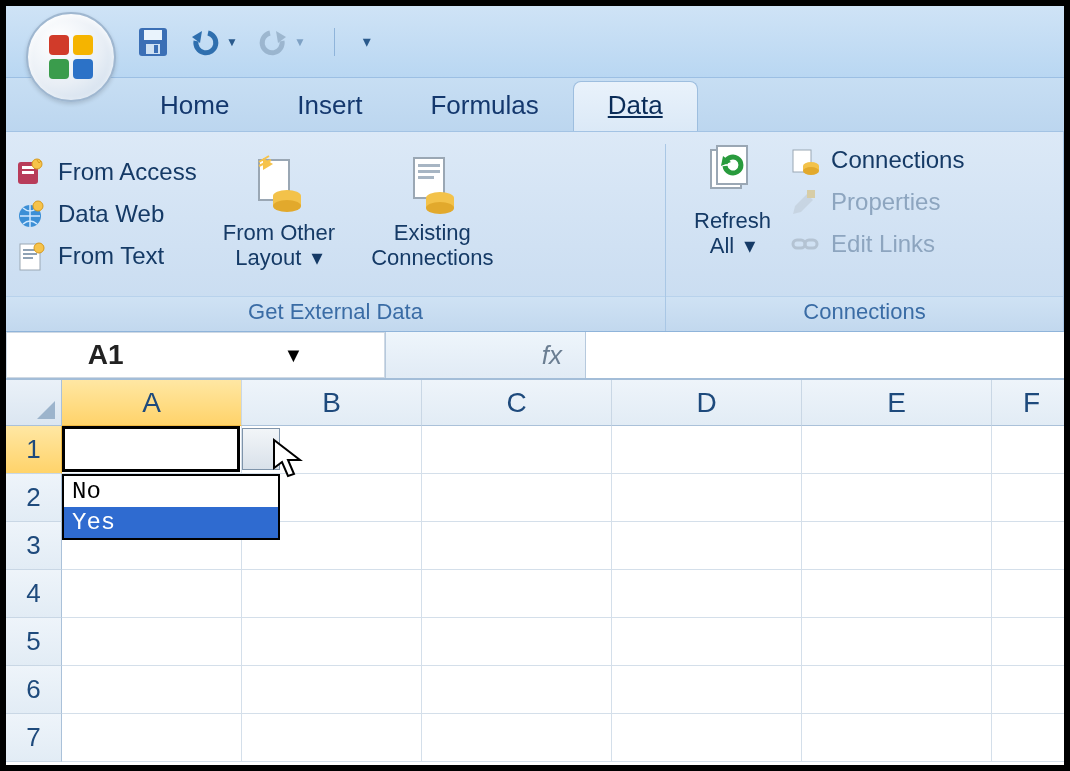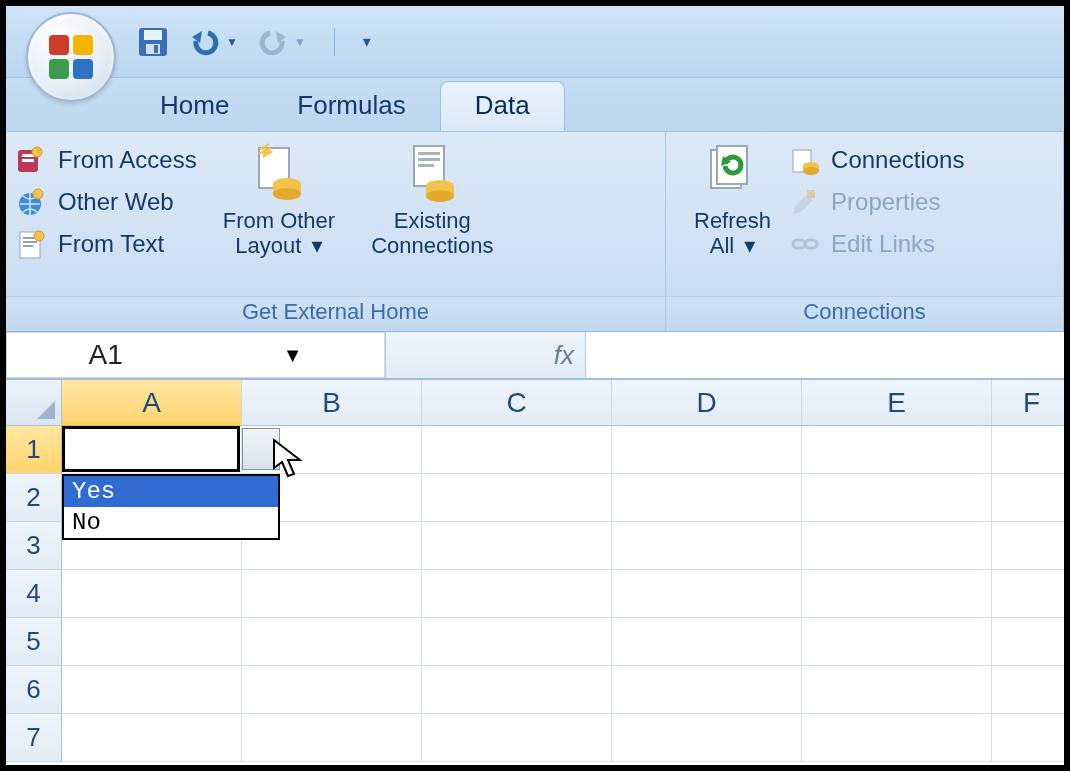--- a/index.html
+++ b/index.html
@@ -59,20 +59,21 @@
     padding: 8px 34px 10px 34px;
     cursor: pointer;
   }
   .tab.active {
     background: linear-gradient(#e9f2fb, #dbe9f7);
     border: 1px solid #9dbedf;
     border-bottom: none;
     border-top-left-radius: 8px;
     border-top-right-radius: 8px;
     color: #0a2c58;
+    text-decoration: underline;
   }
 
   
   .ribbon {
     height: 200px;
     background: linear-gradient(#dce9f7, #c7dbf0);
     display: flex;
     border-bottom: 1px solid #8fb4da;
   }
   .ribbon-group {
@@ -109,36 +110,36 @@
     border-bottom: 2px solid #a3bdd8;
     background: #e6eef6;
     font-size: 28px;
   }
   .name-box {
     width: 380px;
     height: 100%;
     display:flex;
     align-items:center;
     justify-content:center;
-    font-weight: 400;
+    font-weight: 700;
     color:#222;
     border-right: 1px solid #b6c9dd;
     background:#fff;
     box-shadow: inset 0 0 0 1px #cfd9e4;
     gap: 160px;
     text-align: center;
   }
   .name-box .arrow { font-size:20px; color:#000; }
   .fx-btn {
     width: 200px;
     height:100%;
     display:flex;
     align-items:center;
     justify-content:flex-end;
-    padding-right: 11px;
+    padding-right: 23px;
     font-style: italic;
     color:#6b7e92;
     border-right: 1px solid #b6c9dd;
     background: linear-gradient(#eef5fb,#e1ebf5);
   }
   .formula-input { flex:1; height:100%; background:#fff; }
 
   
   .sheet { display:flex; height: calc(100% - 72px - 54px - 200px - 48px); }
   .row-headers { display:flex; flex-direction:column; }
@@ -257,27 +258,28 @@
       </svg>
       <span class="tri">▼</span>
     </span>
     <span class="sep-v"></span>
     <span class="tri" style="font-size:16px;">▾</span>
   </div>
 </div>
 
 <div class="tabs">
   <div class="tab">Home</div>
+  <div class="tab">Insert</div>
   <div class="tab">Formulas</div>
   <div class="tab active">Data</div>
 </div>
 
 <div class="ribbon">
 
-  <div class="ribbon-group" style="flex-basis:660px;">
+  <div class="ribbon-group" style="flex-basis:660px;margin-top:12px;">
     <div class="group-body">
       <div class="small-stack">
         <div class="small-btn">
           <span class="ico">
             <svg width="32" height="32" viewBox="0 0 32 32">
                 <rect x="2" y="6" width="20" height="22" rx="3" fill="#b83c5a"></rect>
                 <rect x="6" y="10" width="12" height="3" fill="#fff"></rect>
                 <rect x="6" y="15" width="12" height="3" fill="#fff"></rect>
                 <circle cx="21" cy="8" r="5" fill="#f6c34b" stroke="#d79a1e"></circle>
                 <path d="M21 4 L23 7 L25 5" stroke="#d79a1e" fill="none"></path>
@@ -286,21 +288,21 @@
           <span>From Access</span>
         </div>
         <div class="small-btn">
           <span class="ico">
             <svg width="32" height="32" viewBox="0 0 32 32">
                 <circle cx="14" cy="18" r="11" fill="#3c8fd6"></circle>
                 <path d="M4 18 H24 M14 7 V29 M7 10 Q14 16 21 10 M7 26 Q14 20 21 26" stroke="#cfe8ff" stroke-width="1.5" fill="none"></path>
                 <circle cx="22" cy="8" r="5" fill="#f6c34b" stroke="#d79a1e"></circle>
               </svg>
           </span>
-          <span>Other Web</span>
+          <span>Data Web</span>
         </div>
         <div class="small-btn">
           <span class="ico">
             <svg width="32" height="32" viewBox="0 0 32 32">
                 <rect x="4" y="4" width="20" height="26" fill="#fff" stroke="#9aa7b4"></rect>
                 <rect x="7" y="9" width="14" height="2" fill="#8fa2b5"></rect>
                 <rect x="7" y="13" width="14" height="2" fill="#8fa2b5"></rect>
                 <rect x="7" y="17" width="10" height="2" fill="#8fa2b5"></rect>
                 <circle cx="23" cy="8" r="5" fill="#f6c34b" stroke="#d79a1e"></circle>
               </svg>
@@ -333,21 +335,21 @@
               <rect x="16" y="22" width="16" height="3" fill="#a7b5c3"></rect>
               <ellipse cx="38" cy="44" rx="14" ry="6" fill="#f3c24a"></ellipse>
               <rect x="24" y="44" width="28" height="10" fill="#f3c24a"></rect>
               <ellipse cx="38" cy="54" rx="14" ry="6" fill="#e2a92c"></ellipse>
             </svg>
         </span>
         <div><span>Existing</span></div>
         <div><span>Connections</span></div>
       </div>
     </div>
-    <div class="group-label">Get External Home</div>
+    <div class="group-label">Get External Data</div>
   </div>
 
   <div class="ribbon-group" style="flex:1;">
     <div class="group-body">
       <div class="big-btn">
         <span class="ico">
           <svg width="60" height="60" viewBox="0 0 60 60">
               <rect x="8" y="8" width="30" height="38" fill="#fff" stroke="#9aa7b4" stroke-width="2"></rect>
               <rect x="14" y="4" width="30" height="38" fill="#fff" stroke="#9aa7b4" stroke-width="2"></rect>
               <path d="M22 22 A8 8 0 1 1 22 24" fill="none" stroke="#299b3d" stroke-width="5"></path>
@@ -481,22 +483,22 @@
           <div class="cell wB"></div>
           <div class="cell wC"></div>
           <div class="cell wD"></div>
           <div class="cell wE"></div>
           <div class="cell wF"></div>
         </div>
 
       <div class="active-cell"></div>
       <div class="dv-handle"></div>
       <div class="dv-list">
+        <div class="dv-opt">No</div>
         <div class="dv-opt sel">Yes</div>
-        <div class="dv-opt">No</div>
       </div>
 
       <svg class="cursor" width="36" height="40" viewBox="0 0 36 40">
         <path d="M2 2 L2 30 L10 24 L16 38 L22 36 L16 22 L28 22 Z" fill="#fff" stroke="#000" stroke-width="2"></path>
       </svg>
     </div>
   </div>
 </div>
 
 </body></html>

